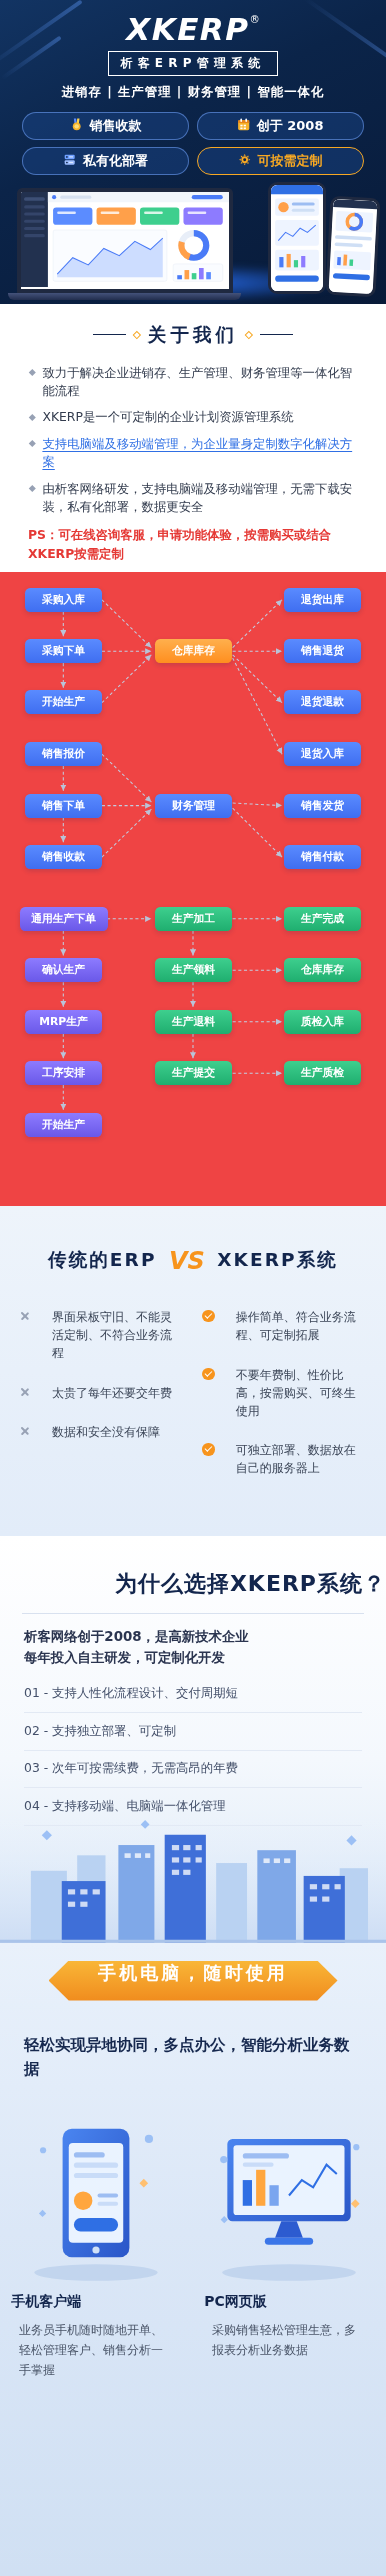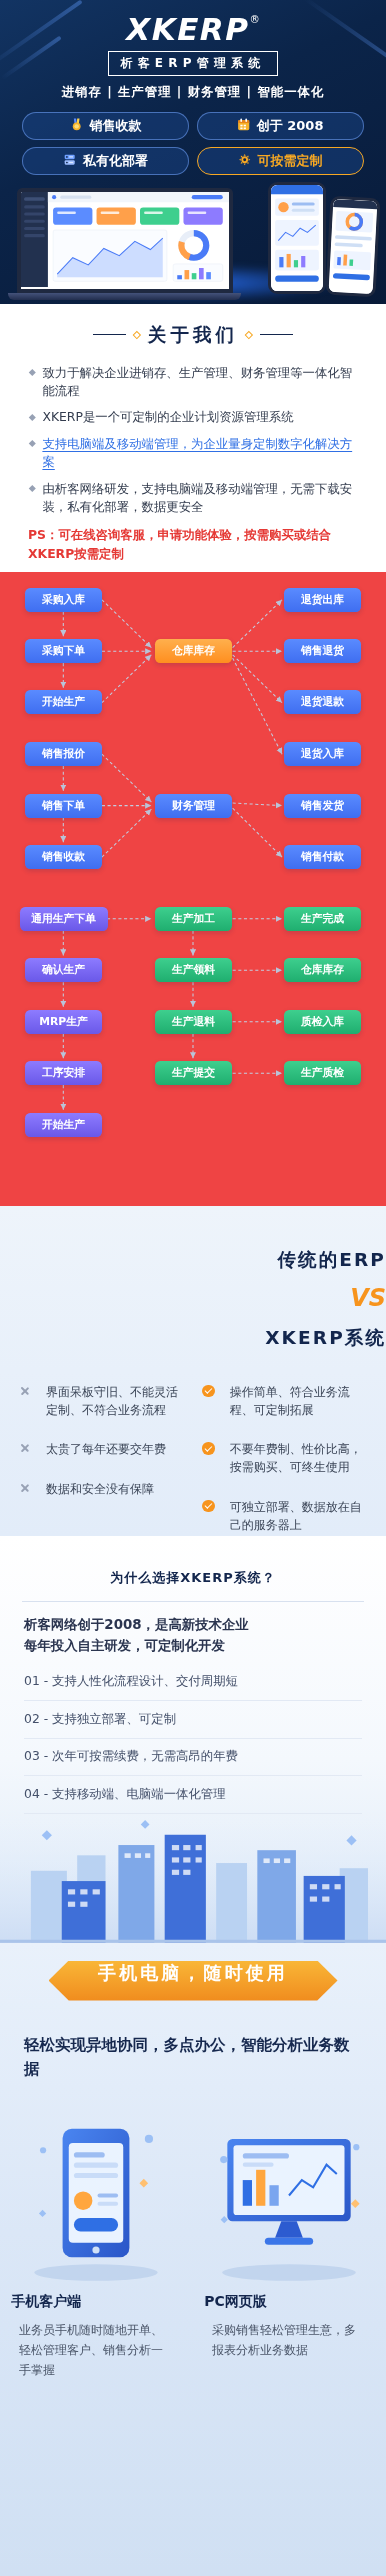--- a/index.html
+++ b/index.html
@@ -46,35 +46,35 @@
   .wires { position:absolute; inset:0; pointer-events:none; }
   .fnode { position:absolute; width:77px; height:24px; border-radius:5.2px; display:flex; align-items:center; justify-content:center; color:#fff; font-size:10.8px; font-weight:700; box-shadow:0 2.1px 5.2px rgba(20,40,90,.18); }
   .fnode.wide { width:88px; }
   .fnode.blue   { background:linear-gradient(180deg,#5a8bff,#3f6ef0); }
   .fnode.purple { background:linear-gradient(180deg,#8d7bff,#6a58e8); }
   .fnode.orange { background:linear-gradient(180deg,#ffb04d,#ff8e1f); }
   .fnode.green  { background:linear-gradient(180deg,#3ecf8e,#1fae6f); }
 
   
   .vs { height:330px; background:linear-gradient(180deg,#eef4fb,#e2ecf9); padding-top:41px; }
-  .vs-title { display:flex; align-items:flex-end; justify-content:center; gap:12.4px;flex-direction:column; }
+  .vs-title { display:flex; align-items:flex-start; justify-content:center; gap:12.4px; }
   .vs-title .side { font-size:18.5px; font-weight:800; color:#13264d; letter-spacing:2.1px; }
   .vs-title .vsword { font-size:24px; font-weight:800; font-style:italic; color:#f7941d; }
   .vs-cols { display:flex; gap:18.5px; margin:33px 18.5px 0; }
   .vs-col { flex:1; }
-  .vs-item { display:flex; gap:15px; margin-bottom:21.6px; font-size:12px; color:#3a4456; line-height:1.5; }
+  .vs-item { display:flex; gap:21px; margin-bottom:21.6px; font-size:12px; color:#3a4456; line-height:1.5; }
   .icon-x { position:relative; flex:0 0 12.4px; width:12.4px; height:12.4px; margin-top:2.1px; }
   .icon-x::before,.icon-x::after { content:""; position:absolute; left:5.7px; top:1px; width:1.5px; height:10.3px; background:#98a2b5; border-radius:1px; }
   .icon-x::before { transform:rotate(45deg); } .icon-x::after { transform:rotate(-45deg); }
   .icon-check { flex:0 0 12.4px; width:12.4px; height:12.4px; border-radius:50%; background:#f7941d; margin-top:2.1px; position:relative; }
   .icon-check::after { content:""; position:absolute; left:2.6px; top:3.1px; width:5.7px; height:3.1px; border-left:1.5px solid #fff; border-bottom:1.5px solid #fff; transform:rotate(-45deg); }
 
   
   .why { position:relative; height:407px; background:linear-gradient(180deg,#ffffff 0%,#f4f8fd 55%,#dce9f7 100%); padding-top:33px; overflow:hidden; }
-  .why-title { text-align:center; font-size:13px; font-weight:800; color:#13264d; letter-spacing:1px; }
+  .why-title { text-align:right; font-size:22px; font-weight:800; color:#13264d; letter-spacing:1px; }
   .why-divider { margin:14.4px 21.6px 12.4px; height:1px; background:#d8e1ef; }
   .why-intro { margin:0 24px; font-size:13.4px; font-weight:600; color:#2b3550; line-height:1.55; }
   .why-list { margin:7.2px 24px 0; }
   .why-item { padding:9.8px 0; font-size:12.4px; color:#44506a; border-bottom:0.5px solid #e2e9f4; }
   .why-art { position:absolute; left:0; bottom:0; width:386px; height:129px; }
 
   
   .bottom { height:723px; background:linear-gradient(180deg,#e9f1fb 0%,#dbe7f7 40%,#cddef2 100%); padding-top:17.5px; }
   .ribbon { width:289px; height:40px; margin:0 auto; background:linear-gradient(180deg,#f9b637,#f08c1e); clip-path:polygon(0 50%,7% 0,93% 0,100% 50%,93% 100%,7% 100%); display:flex; align-items:flex-start; justify-content:center; color:#fff; font-size:18px; font-weight:800; letter-spacing:3.1px; }
   .bottom-intro { margin:32px 24px 0; font-size:15.5px; font-weight:800; color:#16284e; line-height:1.6; }

